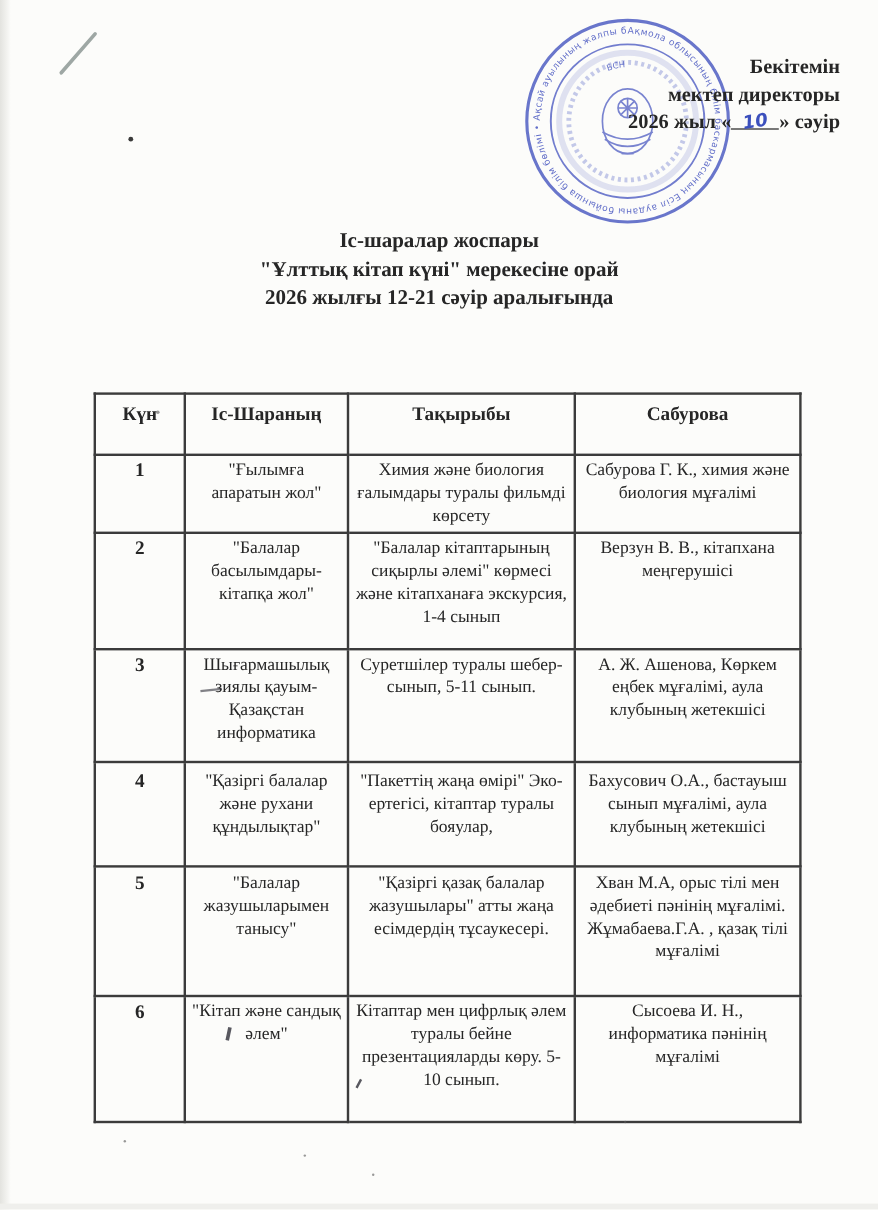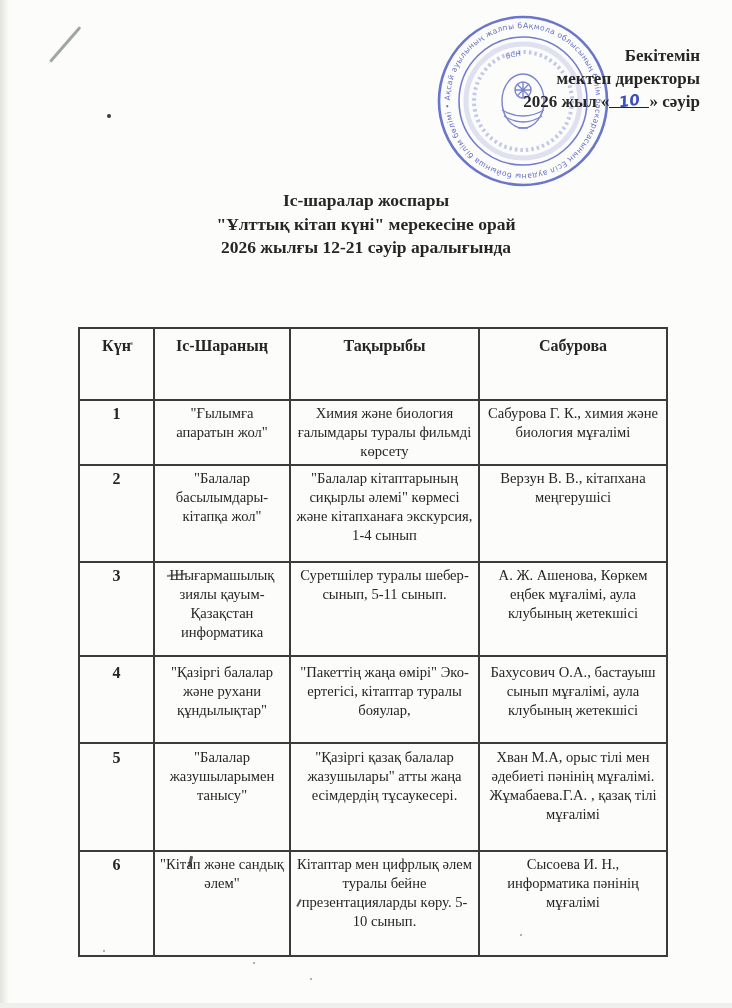--- a/index.html
+++ b/index.html
@@ -40,21 +40,21 @@
   .title{position:absolute;top:173px;left:0;width:732px;text-align:center;
     font-weight:bold;font-size:17.5px;line-height:23.5px;z-index:2;margin-top:16px;}
 
   
   table.plan{position:absolute;left:78px;top:327px;border-collapse:collapse;
     table-layout:fixed;width:588px;font-size:14.6px;line-height:1.3;}
   table.plan td,table.plan th{border:2px solid #3b3b3b;vertical-align:top;
     text-align:center;padding:3px 5px;overflow:hidden;}
   table.plan th{font-size:16px;font-weight:bold;padding-top:7px;}
   td.day{font-weight:bold;font-size:16px;}
-  tr.hdr{height:72px;border-radius:27px;}
+  tr.hdr{height:51px;border-radius:27px;}
   tr.r0{height:62px;} tr.r1{height:97px;} tr.r2{height:94px;}
   tr.r3{height:87px;} tr.r4{height:108px;} tr.r5{height:105px;}
   td.event-left{text-align:left;padding-top:20px;padding-left:8px;}
   tr.r3 td{padding-top:6px;}
   tr.r4 td.day,tr.r4 td{padding-top:4px;}
 
   
   .artifact{position:absolute;background:#2e2e38;opacity:.8;}
   .a1{left:189px;top:856px;width:2.5px;height:11px;transform:rotate(12deg);}
   .a2{left:298px;top:899px;width:2px;height:8px;transform:rotate(28deg);}

